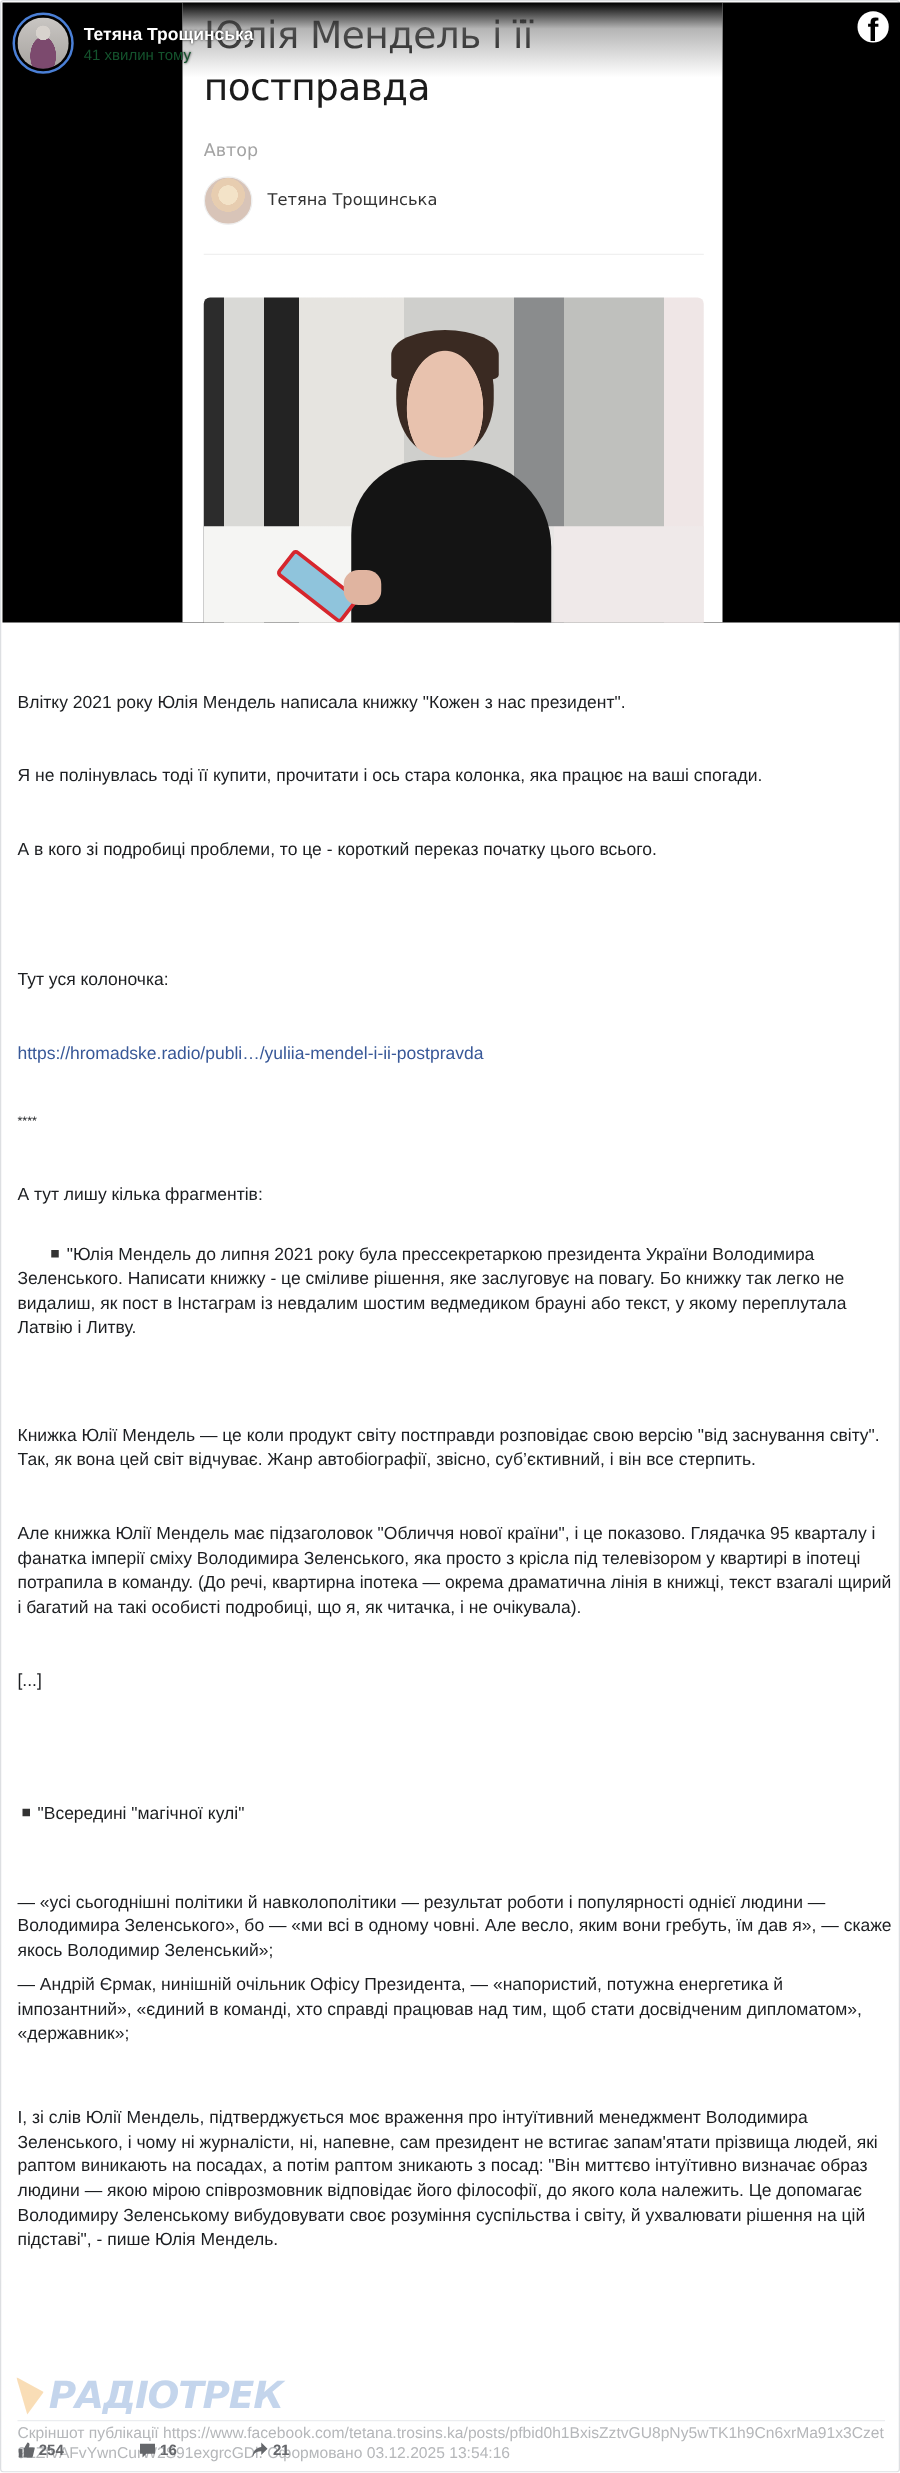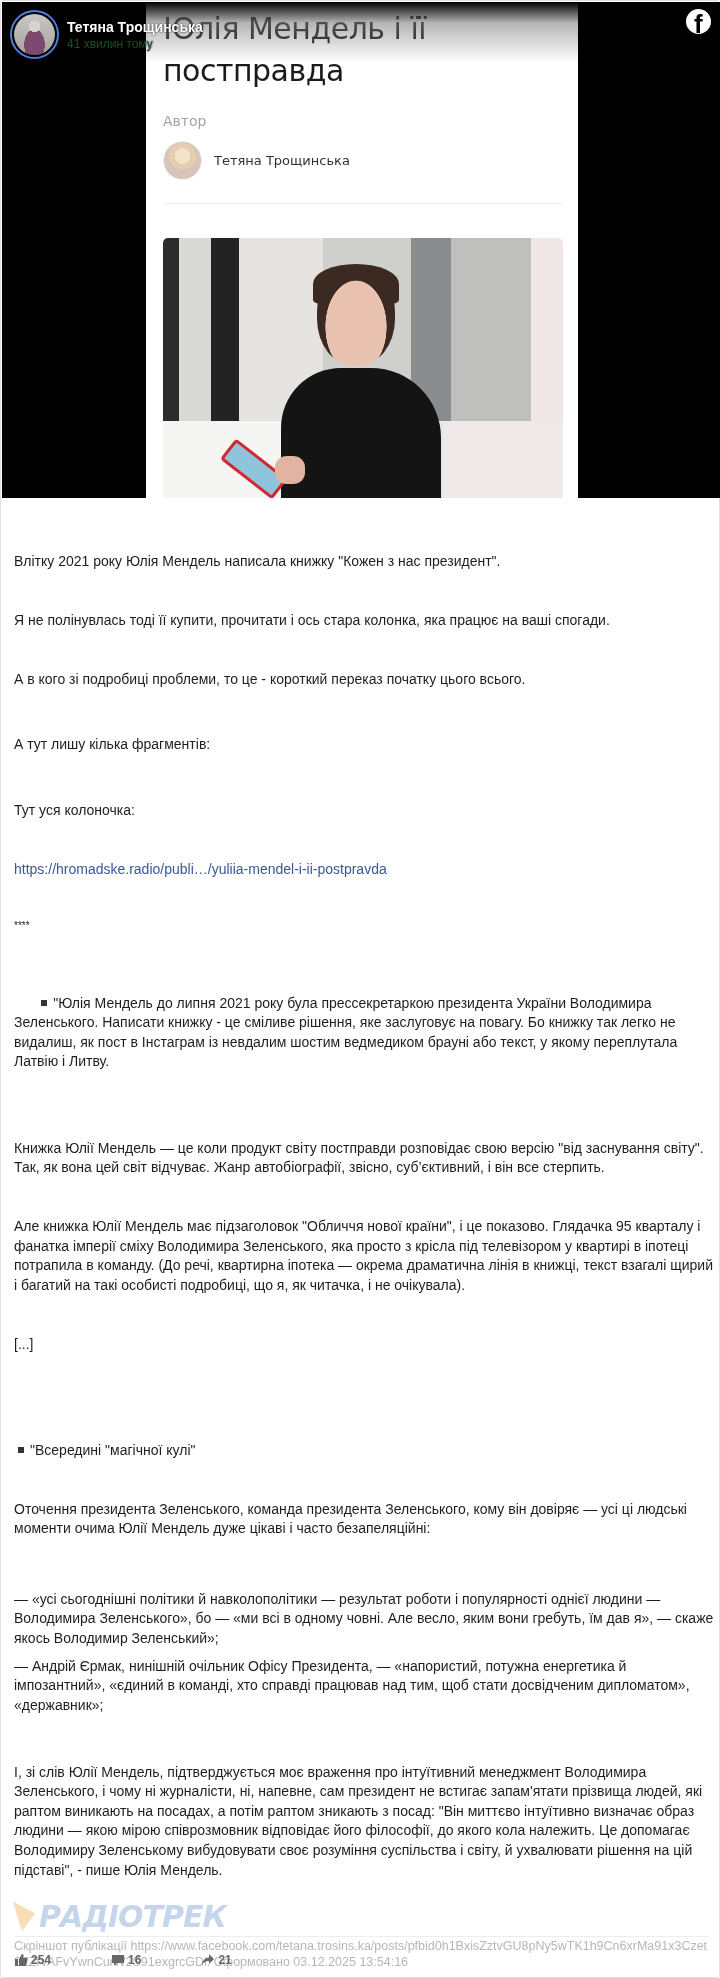--- a/index.html
+++ b/index.html
@@ -232,39 +232,38 @@
   <div class="fb-logo">
       <span>f</span>
     </div>
 
   <div class="post-body">
     <p>
       <span class="line">Влітку 2021 року Юлія Мендель написала книжку "Кожен з нас президент".</span>
       <span class="line">Я не полінувлась тоді її купити, прочитати і ось стара колонка, яка працює на ваші спогади.</span>
       <span class="line">А в кого зі подробиці проблеми, то це - короткий переказ початку цього всього.</span>
     </p>
-    <p style="margin-bottom:8px;">А тут лишу кілька фрагментів:</p>
     <p style="margin-bottom:2px;">
       <span class="line">Тут уся колоночка:</span>
       <a class="line">https://hromadske.radio/publi…/yuliia-mendel-i-ii-postpravda</a>
       <span class="line stars">****</span>
     </p>
+    <p style="margin-bottom:8px;">А тут лишу кілька фрагментів:</p>
 
     <p style="margin-bottom:8px;">
       <span class="bullet"></span><span>"Юлія Мендель до липня 2021 року була прессекретаркою президента України Володимира Зеленського. Написати книжку - це сміливе рішення, яке заслуговує на повагу. Бо книжку так легко не видалиш, як пост в Інстаграм із невдалим шостим ведмедиком брауні або текст, у якому переплутала Латвію і Литву.</span>
     </p>
     <p style="margin-bottom:8px;">
       <span class="line">Книжка Юлії Мендель — це коли продукт світу постправди розповідає свою версію "від заснування світу". Так, як вона цей світ відчуває. Жанр автобіографії, звісно, суб’єктивний, і він все стерпить.</span>
       <span class="line">Але книжка Юлії Мендель має підзаголовок "Обличчя нової країни", і це показово. Глядачка 95 кварталу і фанатка імперії сміху Володимира Зеленського, яка просто з крісла під телевізором у квартирі в іпотеці потрапила в команду. (До речі, квартирна іпотека — окрема драматична лінія в книжці, текст взагалі щирий і багатий на такі особисті подробиці, що я, як читачка, і не очікувала).</span>
       <span class="line">[...]</span>
     </p>
 
     <p style="margin-bottom:8px;">
       <span class="line"><span class="bullet"></span><span>"Всередині "магічної кулі"</span></span>
-      <span class="line">Оточення президента Зеленського, команда президента Зеленського, кому він довіряє — усі ці людські моменти очима Юлії Мендель дуже цікаві і часто безапеляційні:</span>
     </p>
     <p style="margin-bottom:8px;margin-top:12px;">— «усі сьогоднішні політики й навколополітики — результат роботи і популярності однієї людини — Володимира Зеленського», бо — «ми всі в одному човні. Але весло, яким вони гребуть, їм дав я», — скаже якось Володимир Зеленський»;</p>
     <p style="margin-bottom:8px;">— Андрій Єрмак, нинішній очільник Офісу Президента, — «напористий, потужна енергетика й імпозантний», «єдиний в команді, хто справді працював над тим, щоб стати досвідченим дипломатом», «державник»;</p>
 
     <p style="margin-bottom:8px;">
       <span class="line">І, зі слів Юлії Мендель, підтверджується моє враження про інтуїтивний менеджмент Володимира Зеленського, і чому ні журналісти, ні, напевне, сам президент не встигає запам'ятати прізвища людей, які раптом виникають на посадах, а потім раптом зникають з посад: "Він миттєво інтуїтивно визначає образ людини — якою мірою співрозмовник відповідає його філософії, до якого кола належить. Це допомагає Володимиру Зеленському вибудовувати своє розуміння суспільства і світу, й ухвалювати рішення на цій підставі", - пише Юлія Мендель.</span>
       
     </p>
 
   </div>

